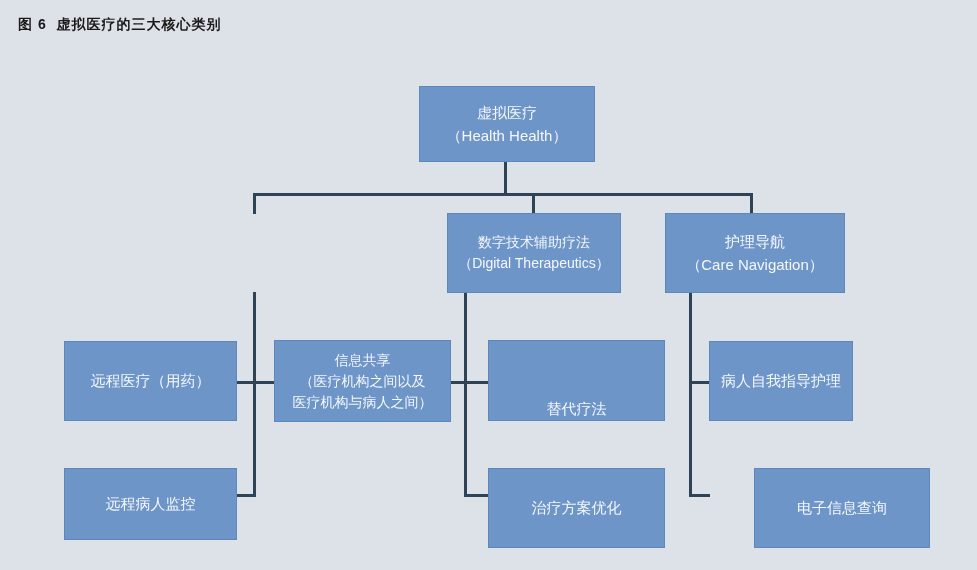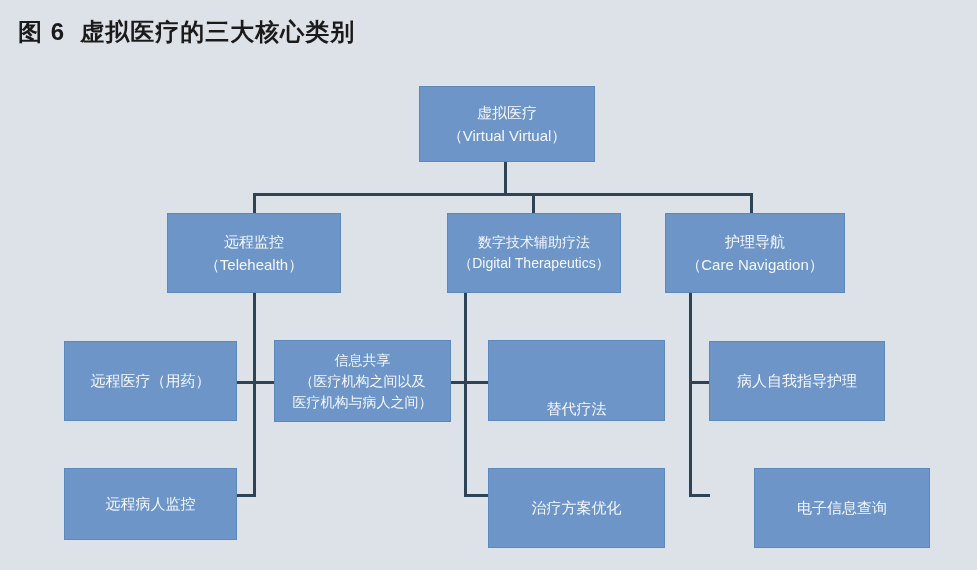--- a/index.html
+++ b/index.html
@@ -12,21 +12,21 @@
     width: 977px;
     height: 570px;
     background: var(--background, #dde1e8);
     font-family: "Liberation Sans", "DejaVu Sans", sans-serif;
     overflow: hidden;
   }
   .figure-title {
     position: absolute;
     left: 18px;
     top: 16px;
-    font-size: 24px;
+    font-size: 14px;
     font-weight: bold;
     color: var(--title-text, #1a1a1a);
     letter-spacing: 1px;
     white-space: pre;
   }
   .node {
     position: absolute;
     background: var(--node-fill, #6d95c8);
     border: 1px solid var(--node-border, #5d88bb);
     box-sizing: border-box;
@@ -66,27 +66,23 @@
   <div class="line" style="left:464px; top:292px; width:3px;  height:205px;"></div>
   <div class="line" style="left:450px; top:381px; width:39px; height:3px;"></div>
   <div class="line" style="left:464px; top:494px; width:25px; height:3px;"></div>
 
   <div class="line" style="left:689px; top:292px; width:3px;  height:205px;"></div>
   <div class="line" style="left:689px; top:381px; width:21px; height:3px;"></div>
   <div class="line" style="left:689px; top:494px; width:21px; height:3px;"></div>
 
   <div class="node" style="left:419px; top:86px; width:176px; height:76px;">
     <span>虚拟医疗</span>
-    <span>（Virtual Virtual）</span>
+    <span>（Health Health）</span>
   </div>
 
-  <div class="node" style="left:167px; top:213px; width:174px; height:80px;">
-    <span>远程监控</span>
-    <span>（Telehealth）</span>
-  </div>
 
   <div class="node dense" style="left:447px; top:213px; width:174px; height:80px;">
     <span>数字技术辅助疗法</span>
     <span>（Digital Therapeutics）</span>
   </div>
 
   <div class="node" style="left:665px; top:213px; width:180px; height:80px;">
     <span>护理导航</span>
     <span>（Care Navigation）</span>
   </div>
@@ -98,21 +94,21 @@
   </div>
 
   <div class="node" style="left:64px; top:341px; width:173px; height:80px;">
     <span>远程医疗（用药）</span>
   </div>
 
   <div class="node" style="left:488px; top:340px; width:177px; height:81px;justify-content:flex-end;">
     <span>替代疗法</span>
   </div>
 
-  <div class="node" style="left:709px; top:341px; width:176px; height:80px;">
+  <div class="node" style="left:709px; top:341px; width:144px; height:80px;">
     <span>病人自我指导护理</span>
   </div>
 
   <div class="node" style="left:64px; top:468px; width:173px; height:72px;">
     <span>远程病人监控</span>
   </div>
 
   <div class="node" style="left:488px; top:468px; width:177px; height:80px;">
     <span>治疗方案优化</span>
   </div>

